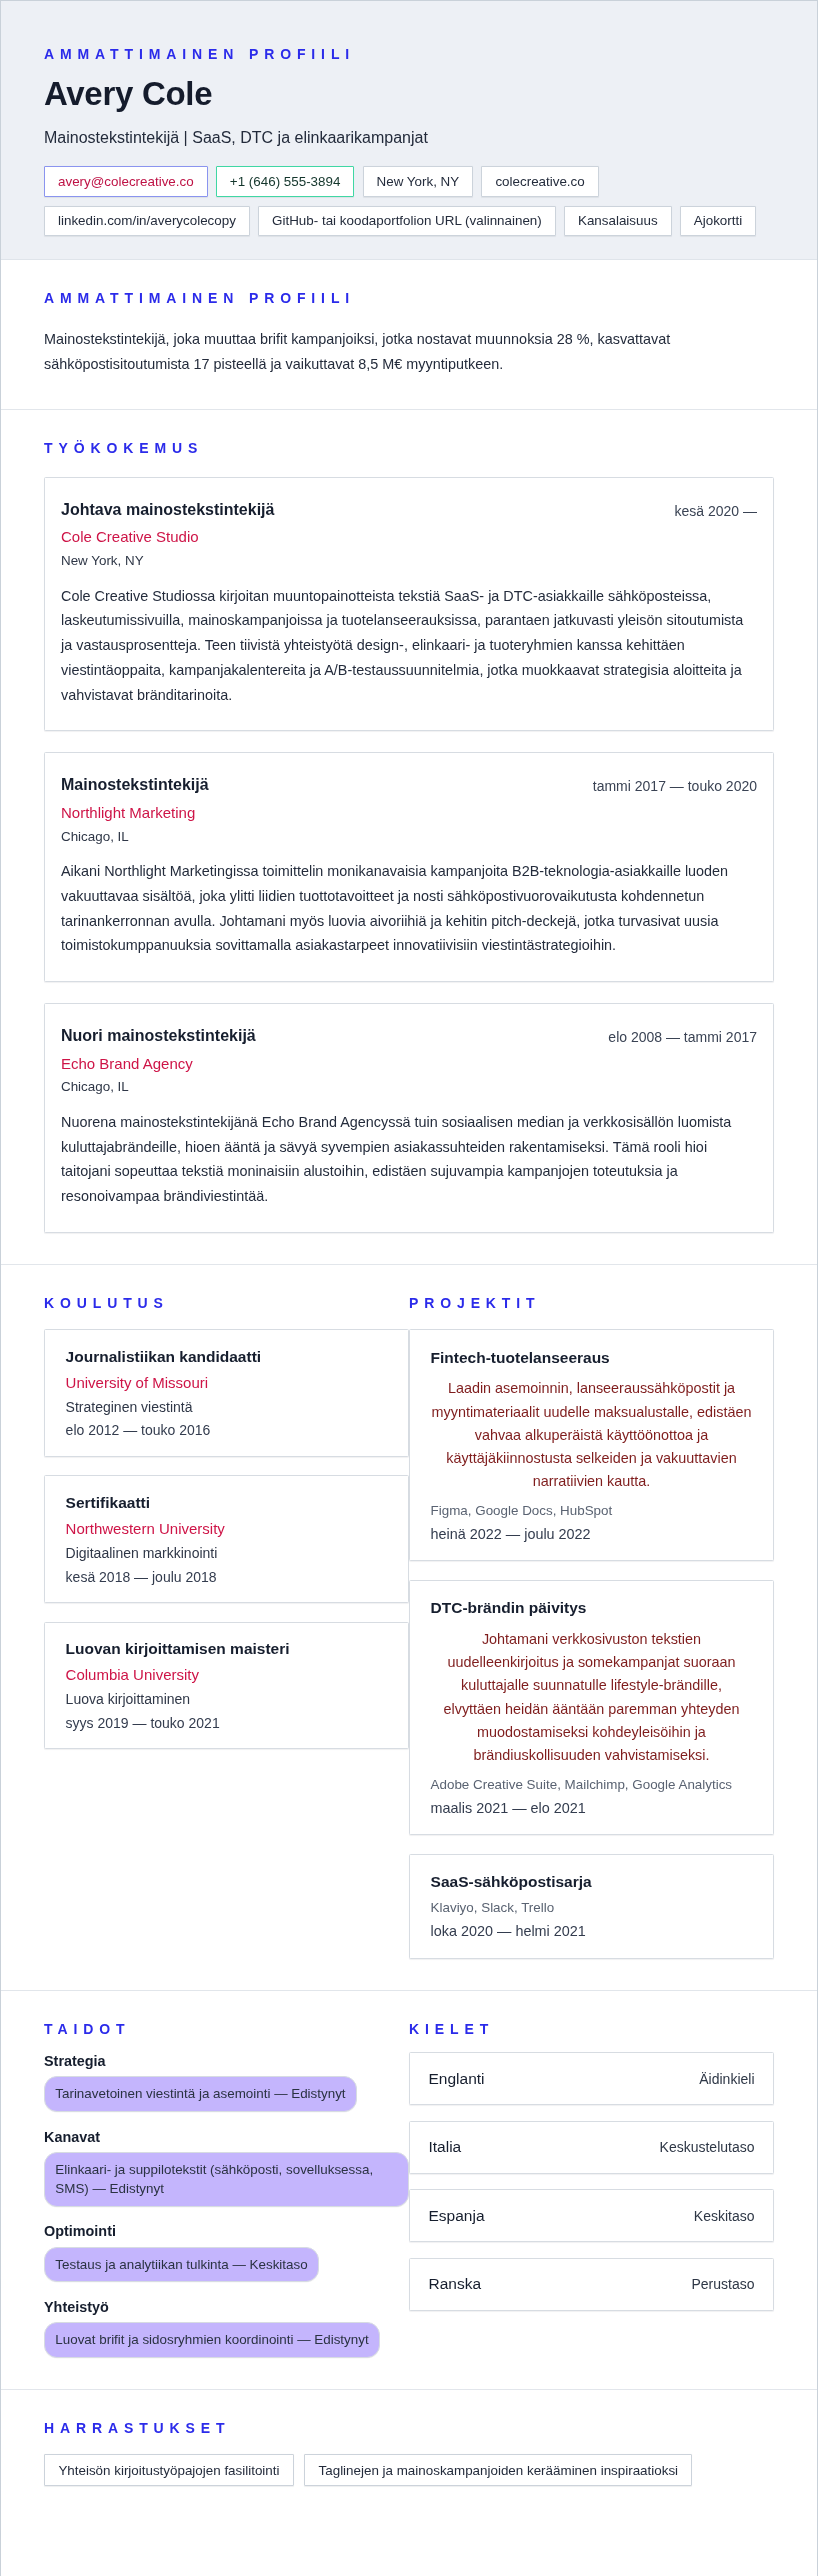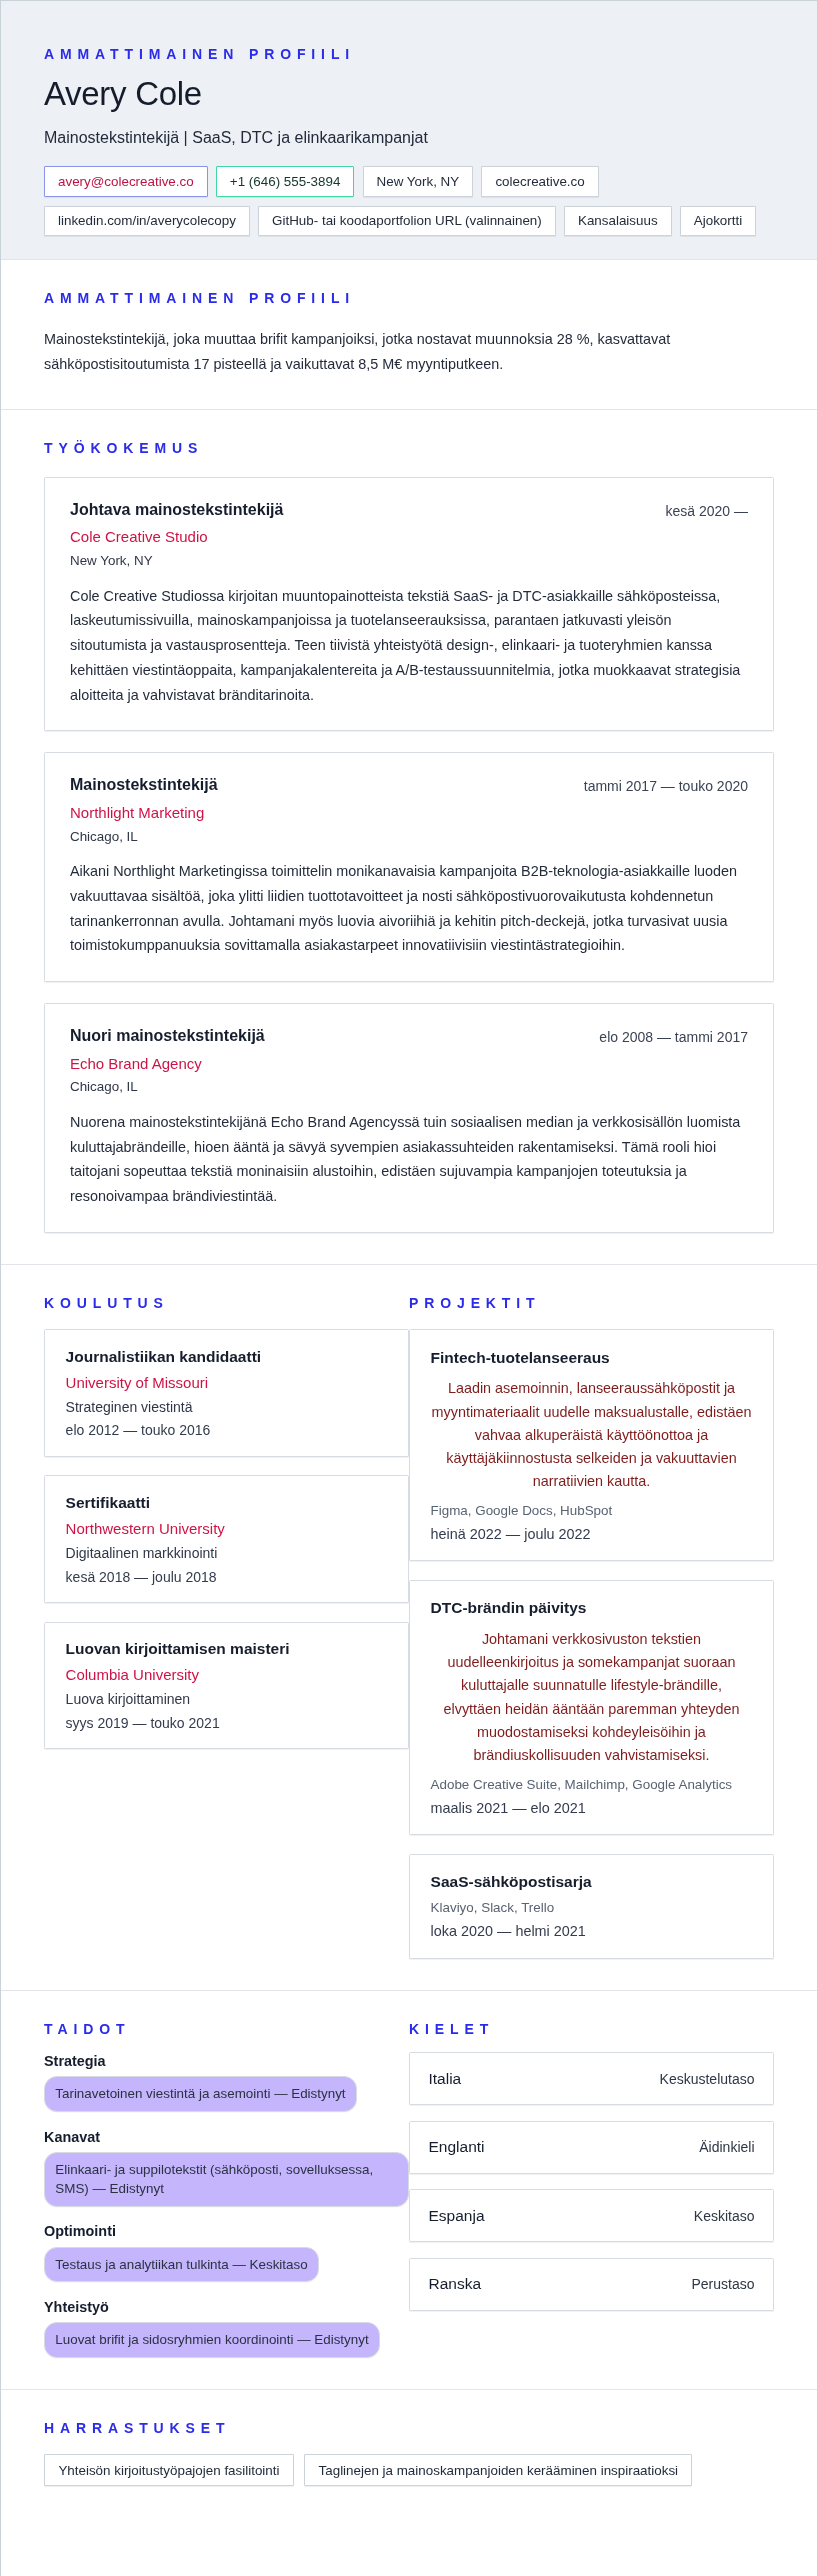--- a/index.html
+++ b/index.html
@@ -14,34 +14,34 @@
   .page{width:818px;min-height:2821px;border:1px solid var(--page-border);background:#fff;}
 
   
   .eyebrow{font-size:14px;font-weight:700;letter-spacing:.42em;color:var(--accent);}
   .section{padding:30px 43px 31px;border-bottom:1px solid var(--separator);}
   .card{background:#fff;border:0.5px solid var(--card-border);border-radius:1.5px;
         box-shadow:0 1px 1px rgba(16,24,40,.06);}
 
   
   .header{background:var(--header-bg);padding:45px 43px 23px;border-bottom:1px solid #dfe4ea;}
-  .name{font-size:33px;font-weight:400;letter-spacing:-0.3px;margin-top:13.4px;color:#151c2c;}
+  .name{font-size:33px;font-weight:700;letter-spacing:-0.3px;margin-top:13.4px;color:#151c2c;}
   .subtitle{font-size:16px;margin-top:15.5px;color:#232b3b;}
   .chips{display:flex;flex-wrap:wrap;gap:8.8px 8.2px;margin-top:19.6px;}
   .chip{display:inline-block;background:#fff;border:1px solid var(--chip-border);
         font-size:13.4px;color:#242c3c;padding:6.7px 13px;border-radius:1px;
         box-shadow:0 0.5px 1px rgba(16,24,40,.07);cursor:pointer;}
   .chip[data-variant="email"]{border-color:var(--email-border);color:var(--email-text);}
   .chip[data-variant="phone"]{border-color:var(--phone-border);color:var(--phone-text);}
 
   
   .summary-text{font-size:14.4px;line-height:1.78;margin-top:20.6px;color:#242c3c;max-width:732px;}
 
   
-  .job-card{padding:23px 25px;margin-top:20.6px;}
+  .job-card{padding:23px 16px;margin-top:20.6px;}
   .job-head{display:flex;justify-content:space-between;align-items:flex-start;gap:15.5px;}
   .job-title{font-size:16px;font-weight:700;color:#161e2e;}
   .job-dates{font-size:14px;color:#3a4354;white-space:nowrap;padding-top:2.1px;text-align:center;}
   .job-company{font-size:15px;color:var(--brand-red);font-weight:500;margin-top:9.8px;}
   .job-location{font-size:13.4px;color:#2f3747;margin-top:7.7px;}
   .job-desc{font-size:14.4px;line-height:1.72;color:#242c3c;margin-top:15.5px;}
 
   
   .cols{display:flex;align-items:flex-start;}
   .col{flex:1 1 0;min-width:0;}
@@ -209,26 +209,26 @@
           <div class="skill-label">Yhteistyö</div>
           <span class="skill-chip">Luovat brifit ja sidosryhmien koordinointi — Edistynyt</span>
         </div>
         </div>
     </div>
     <div class="col">
       <div class="eyebrow">KIELET</div>
       <div>
 
       <div class="card lang-card">
+          <span class="lang-name">Englanti</span>
+          <span class="lang-level">Äidinkieli</span>
+        </div>
+          <div class="card lang-card">
           <span class="lang-name">Italia</span>
           <span class="lang-level">Keskustelutaso</span>
-        </div>
-          <div class="card lang-card">
-          <span class="lang-name">Englanti</span>
-          <span class="lang-level">Äidinkieli</span>
         </div>
           <div class="card lang-card">
           <span class="lang-name">Espanja</span>
           <span class="lang-level">Keskitaso</span>
         </div>
           <div class="card lang-card">
           <span class="lang-name">Ranska</span>
           <span class="lang-level">Perustaso</span>
         </div>
         </div>

